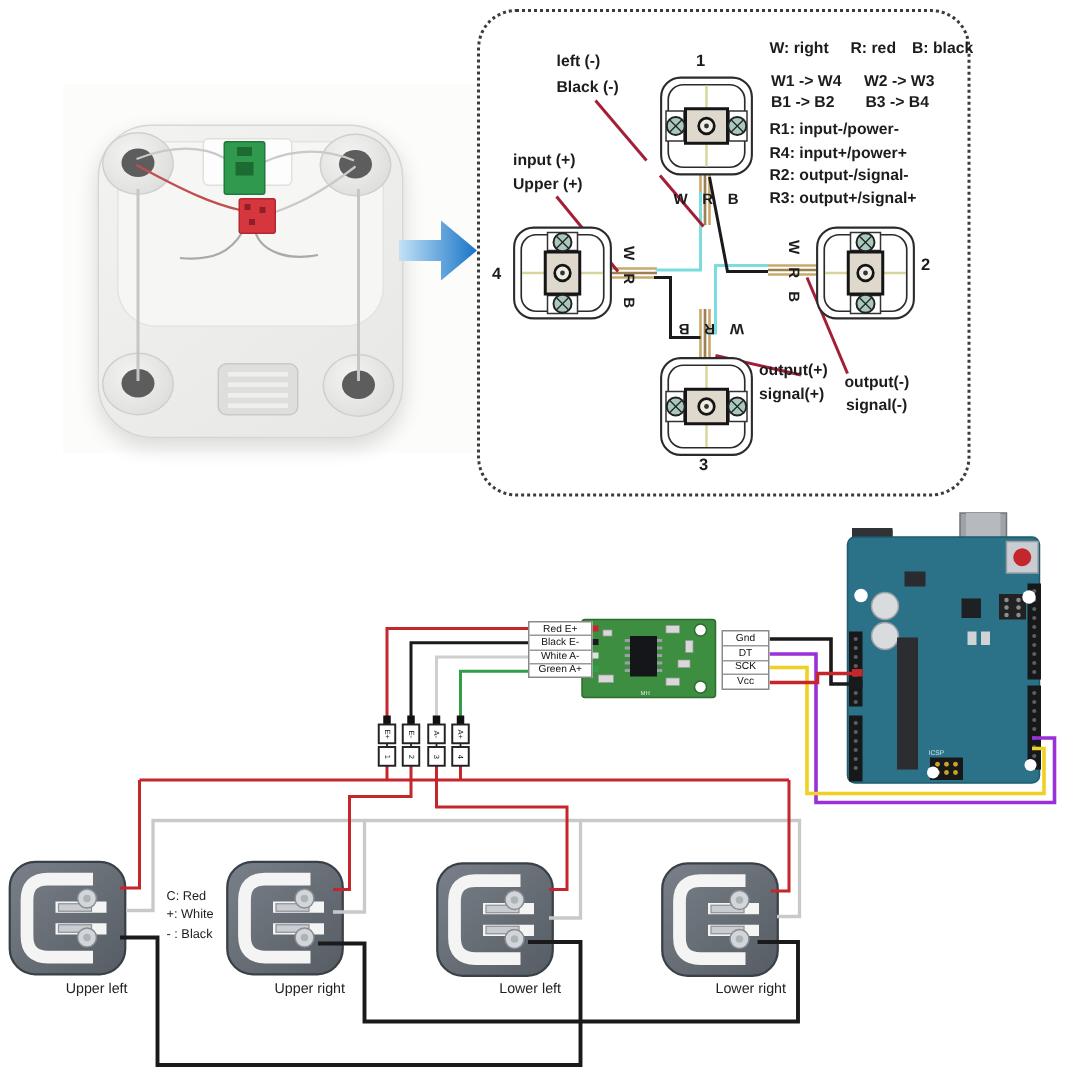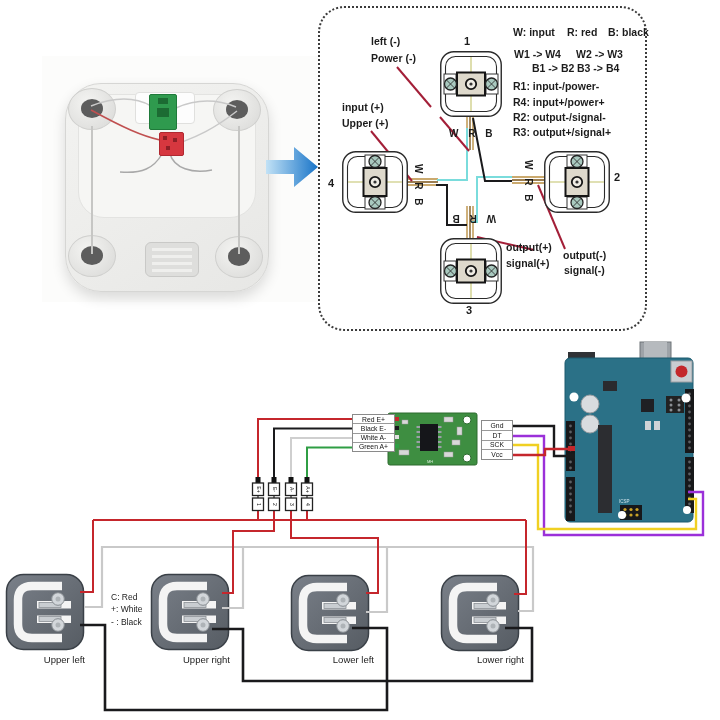--- a/index.html
+++ b/index.html
@@ -366,34 +366,34 @@
       </g>
     </g>
   </svg>
 
   <span class="lbl num" style="left:464px;top:36px;">1</span>
   <span class="lbl num" style="left:614px;top:172px;">2</span>
   <span class="lbl num" style="left:466px;top:305px;">3</span>
   <span class="lbl num" style="left:328px;top:178px;">4</span>
 
   <span class="lbl" style="left:371px;top:36px;">left (-)</span>
-  <span class="lbl" style="left:371px;top:53px;">Power (-)</span>
+  <span class="lbl" style="left:371px;top:53px;">Black (-)</span>
   <span class="lbl" style="left:342px;top:102px;">input (+)</span>
   <span class="lbl" style="left:342px;top:118px;">Upper (+)</span>
   <span class="lbl" style="left:506px;top:242px;">output(+)</span>
   <span class="lbl" style="left:506px;top:258px;text-align:right;">signal(+)</span>
   <span class="lbl" style="left:563px;top:250px;">output(-)</span>
   <span class="lbl" style="left:564px;top:265px;">signal(-)</span>
 
-  <span class="lbl" style="left:513px;top:27px;">W: input</span>
+  <span class="lbl" style="left:513px;top:27px;">W: right</span>
   <span class="lbl" style="left:567px;top:27px;">R: red</span>
   <span class="lbl" style="left:608px;top:27px;">B: black</span>
   <span class="lbl" style="left:514px;top:49px;">W1 -&gt; W4</span>
   <span class="lbl" style="left:576px;top:49px;">W2 -&gt; W3</span>
-  <span class="lbl" style="left:532px;top:63px;">B1 -&gt; B2</span>
+  <span class="lbl" style="left:514px;top:63px;">B1 -&gt; B2</span>
   <span class="lbl" style="left:554px;top:63px;padding-left:23px;">B3 -&gt; B4</span>
   <span class="lbl" style="left:513px;top:81px;">R1: input-/power-</span>
   <span class="lbl" style="left:513px;top:97px;">R4: input+/power+</span>
   <span class="lbl" style="left:513px;top:112px;">R2: output-/signal-</span>
   <span class="lbl" style="left:513px;top:127px;">R3: output+/signal+</span>
 
   <span class="lbl wrb" style="left:449px;top:128px;">W R B</span>
   <span class="lbl wrb flip" style="left:449px;top:213px;">W R B</span>
   <span class="lbl wrb vert" style="left:413px;top:164px;">W R B</span>
   <span class="lbl wrb vert" style="left:523px;top:160px;">W R B</span>

